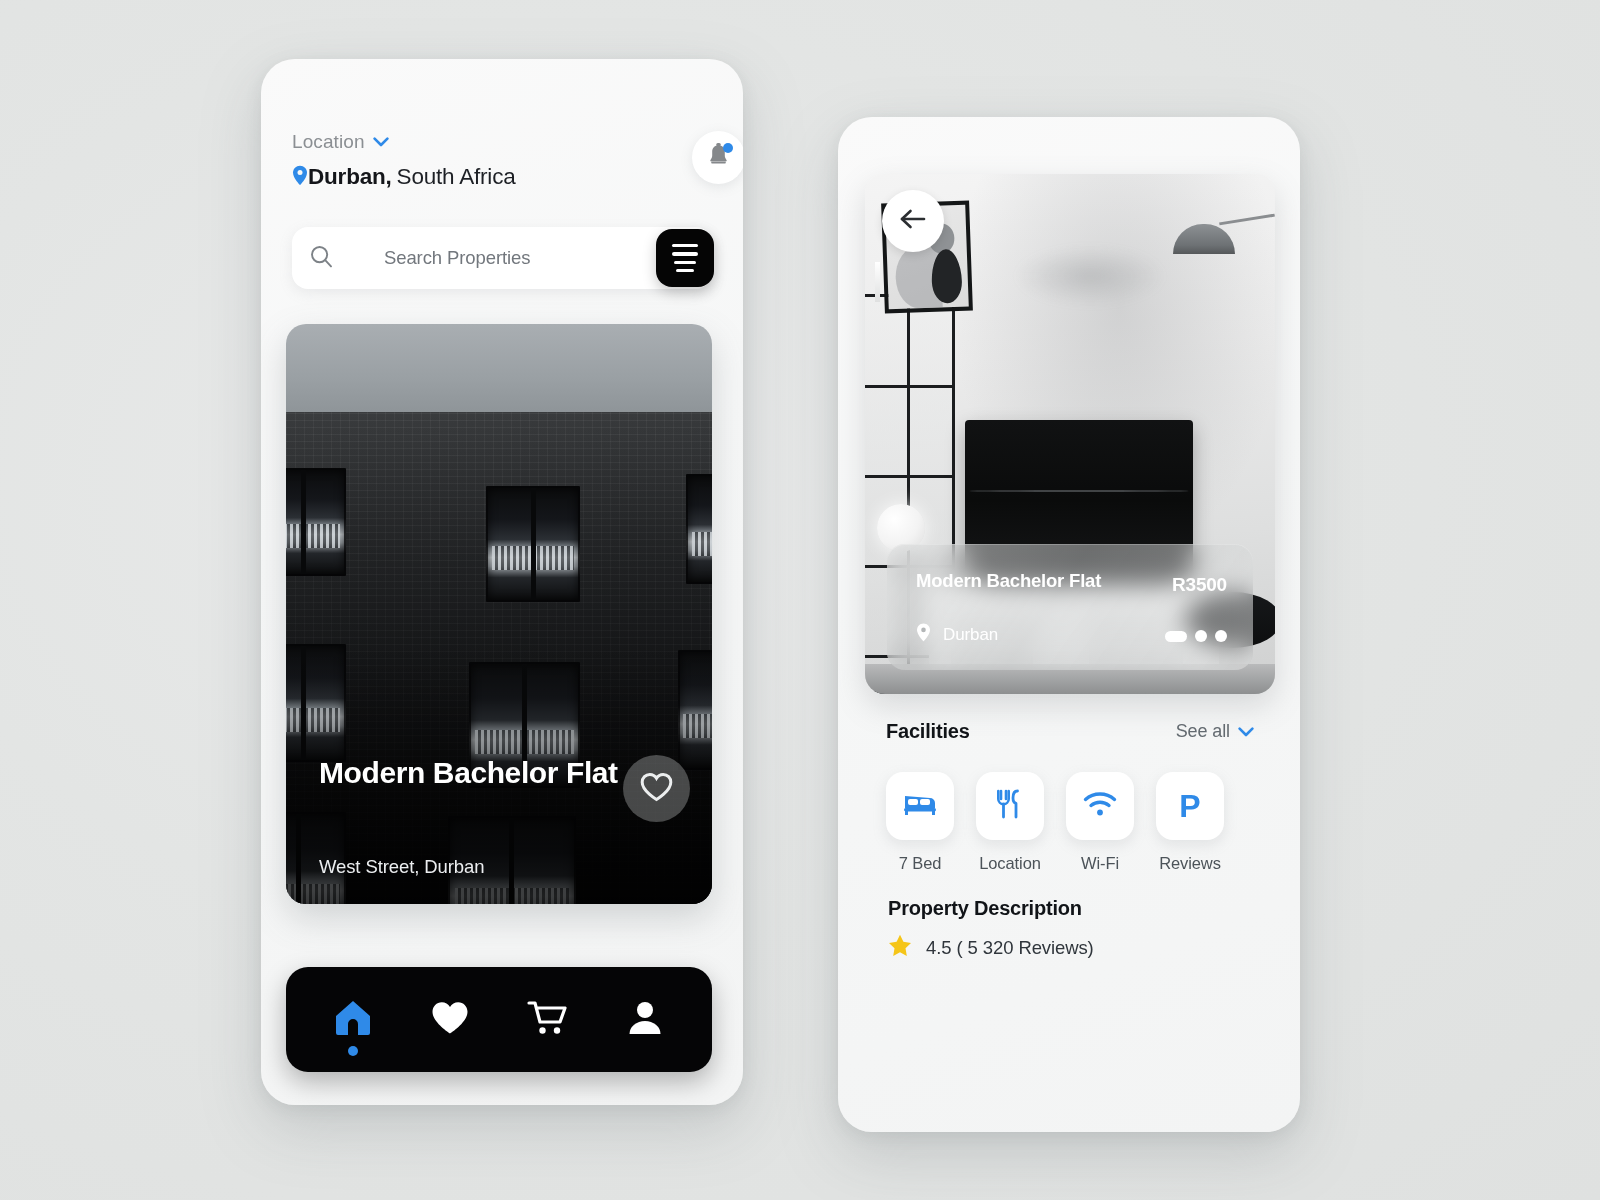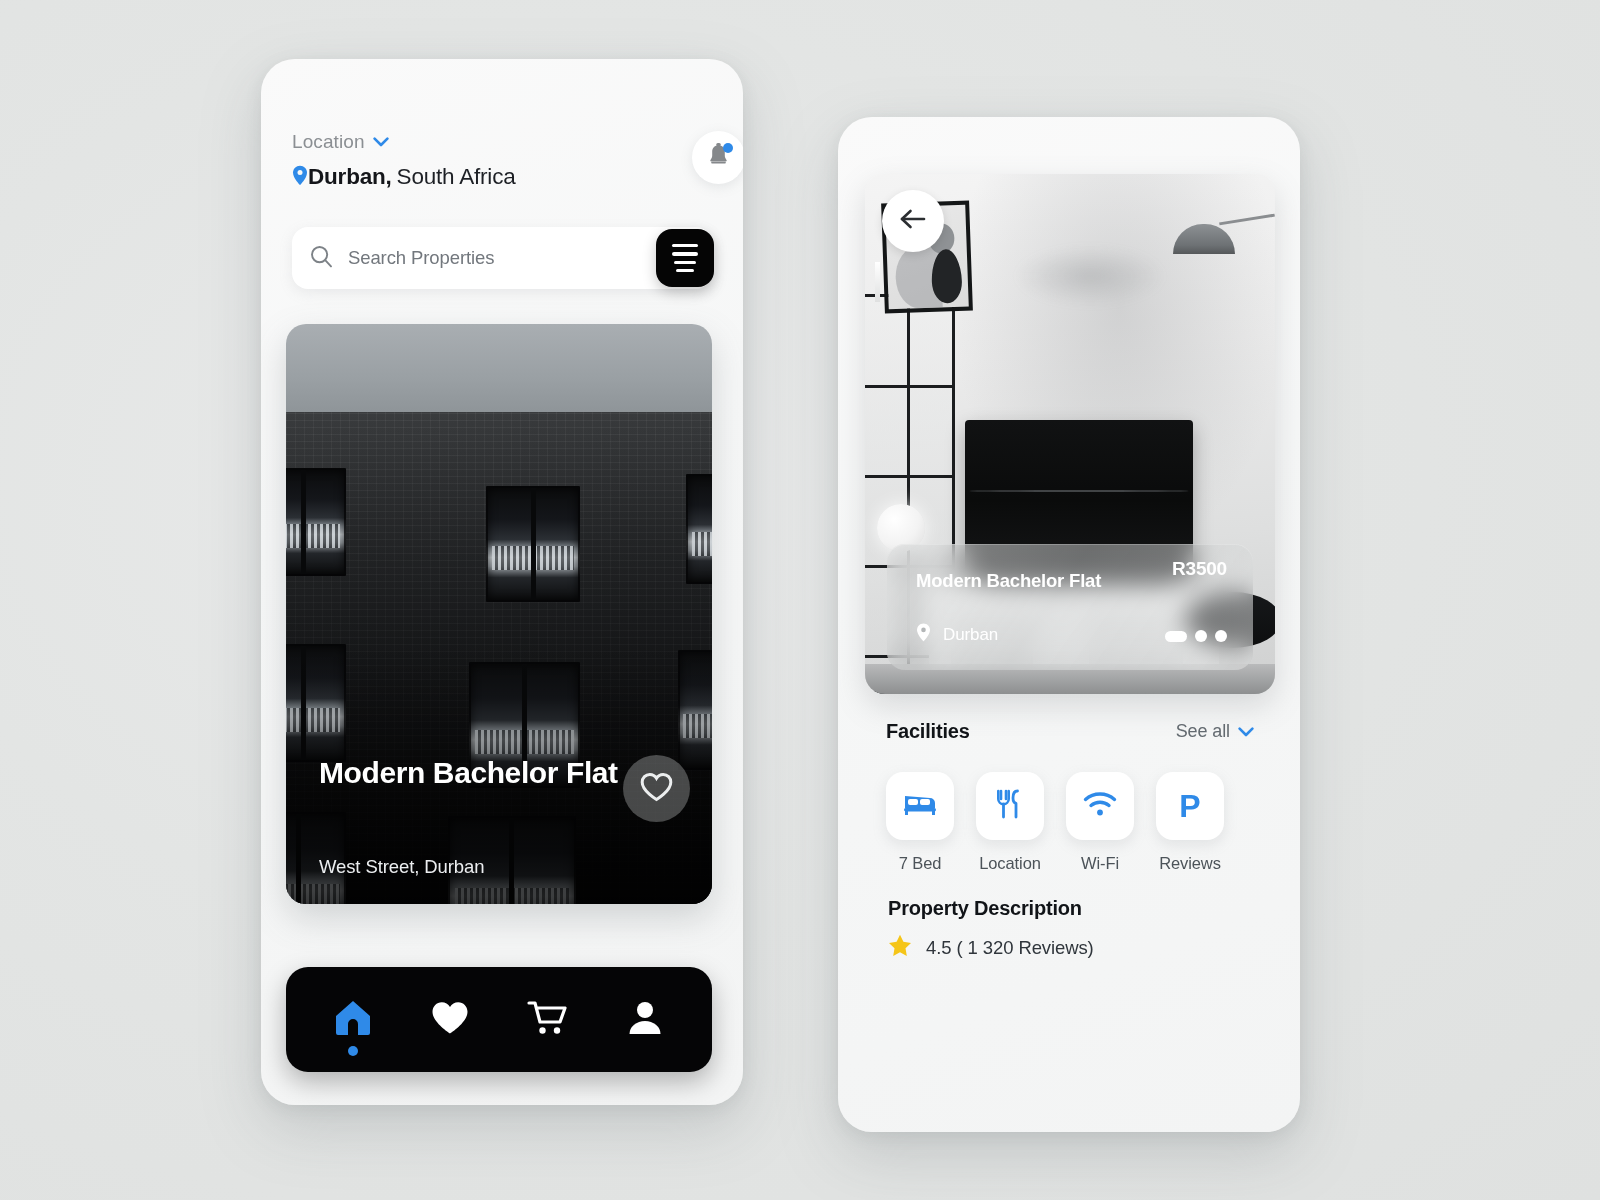--- a/index.html
+++ b/index.html
@@ -94,20 +94,21 @@
   }
   .search-field {
     position: absolute;
     inset: 0;
     background: #ffffff;
     border-radius: 16px;
     box-shadow: 0 4px 14px rgba(140,145,150,0.14);
     display: flex;
     align-items: center;
     padding-left: 18px;
+    gap: 36px;
   }
   .search-input {
     border: none;
     outline: none;
     background: transparent;
     font-family: "Liberation Sans", sans-serif;
     font-size: 18.5px;
     color: #5f646a;
     margin-left: 15px;
     width: 280px;
@@ -394,21 +395,21 @@
     left: 29px; top: 25px;
     width: 190px;
     font-size: 18.5px;
     font-weight: 700;
     line-height: 1.25;
     color: #ffffff;
     letter-spacing: -0.2px;
   }
   .glass-price {
     position: absolute;
-    right: 26px; top: 14px;
+    right: 26px; top: 30px;
     font-size: 19px;
     font-weight: 700;
     color: #ffffff;
     letter-spacing: -0.2px;
   }
   .glass-loc {
     position: absolute;
     left: 29px; bottom: 24px;
     display: flex; align-items: center; gap: 12px;
   }
@@ -766,16 +767,16 @@
   </div>
 
   <div class="desc-title">Property Description</div>
 
   <div class="rating-row">
     <span>
       <svg width="24" height="23" viewBox="0 0 24 23">
         <path d="M12 0.8 L15.4 7.8 L23 8.9 L17.5 14.3 L18.8 21.9 L12 18.3 L5.2 21.9 L6.5 14.3 L1 8.9 L8.6 7.8z" fill="#f5c518"></path>
       </svg>
     </span>
-    <span class="rating-text">4.5 ( 1 320 Reviews)</span>
+    <span class="rating-text">4.5 ( 5 320 Reviews)</span>
   </div>
 
 </div>
 
 </body></html>

